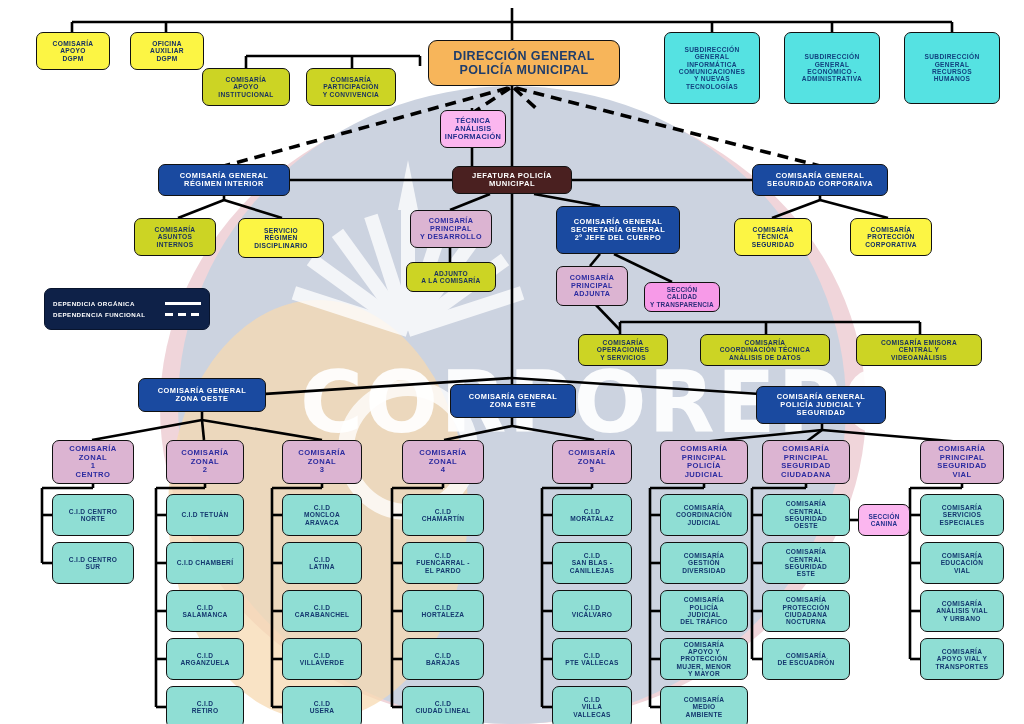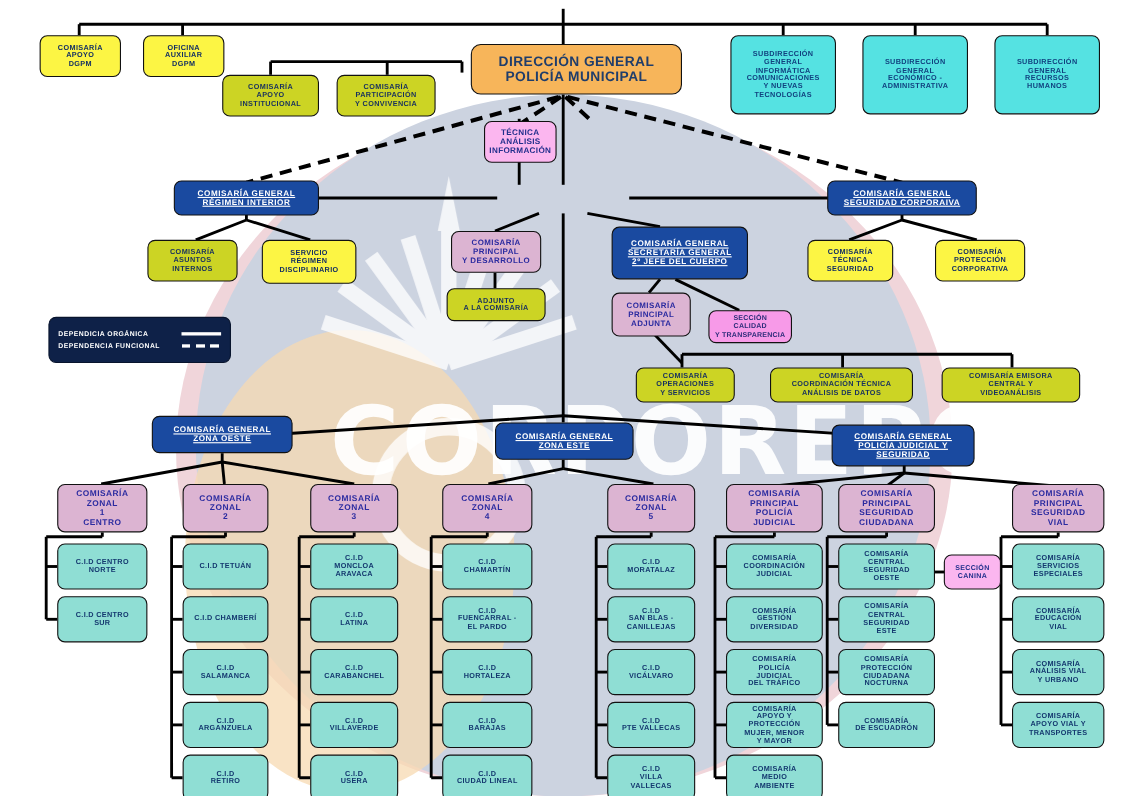--- a/index.html
+++ b/index.html
@@ -71,21 +71,21 @@
     line-height: 1.12;
     letter-spacing: .1px;
     padding: 2px 3px;
     white-space: pre-line;
     z-index: 5;
   }
   .t-root    { background:#f7b55a; color:#1f3d6b; font-size:12.5px; border-radius:9px; letter-spacing:.4px; }
   .t-cyan    { background:#55e2e2; color:#11417f; font-size:6.6px; letter-spacing:.35px;}
   .t-yellow  { background:#fcf544; color:#132f63; font-size:6.6px; letter-spacing:.35px;}
   .t-olive   { background:#ccd424; color:#17305f; font-size:6.6px; letter-spacing:.35px;}
-  .t-blue    { background:#1a4aa0; color:#ffffff; font-size:7.4px; letter-spacing:.5px;text-decoration:underline;}
+  .t-blue    { background:#1a4aa0; color:#ffffff; font-size:7.4px; letter-spacing:.5px;}
   .t-brown   { background:#4a2020; color:#ffffff; font-size:7.6px; letter-spacing:.5px;}
   .t-mauve   { background:#dcb4d2; color:#2b2ba0; font-size:7.2px; letter-spacing:.4px;}
   .t-pinkmag { background:#f79ae8; color:#2d2d7a; font-size:6.4px; letter-spacing:.2px;}
   .t-pinkpale{ background:#fbb6ef; color:#212f8c; font-size:7.4px; letter-spacing:.3px;}
   .t-teal    { background:#8fded4; color:#14386f; font-size:6.6px; letter-spacing:.3px;}
   .t-zonal   { background:#dcb4d2; color:#2b2ba0; font-size:7.6px; letter-spacing:.45px;}
 
   .legend {
     position:absolute;
     left:44px; top:288px; width:166px; height:42px;
@@ -312,20 +312,22 @@
 ADMINISTRATIVA</div>
   <div class="node t-cyan" style="left:904px; top:32px; width:96px; height:72px;">SUBDIRECCIÓN
 GENERAL
 RECURSOS
 HUMANOS</div>
 
   <div class="node t-pinkpale" style="left:440px; top:110px; width:66px; height:38px;">TÉCNICA
 ANÁLISIS
 INFORMACIÓN</div>
 
+  <div class="node t-brown" style="left:452px; top:166px; width:120px; height:28px;">JEFATURA POLICÍA
+MUNICIPAL</div>
 
   <div class="node t-blue" style="left:158px; top:164px; width:132px; height:32px;">COMISARÍA GENERAL
 RÉGIMEN INTERIOR</div>
   <div class="node t-olive" style="left:134px; top:218px; width:82px; height:38px;">COMISARÍA
 ASUNTOS
 INTERNOS</div>
   <div class="node t-yellow" style="left:238px; top:218px; width:86px; height:40px;">SERVICIO
 RÉGIMEN
 DISCIPLINARIO</div>
 

